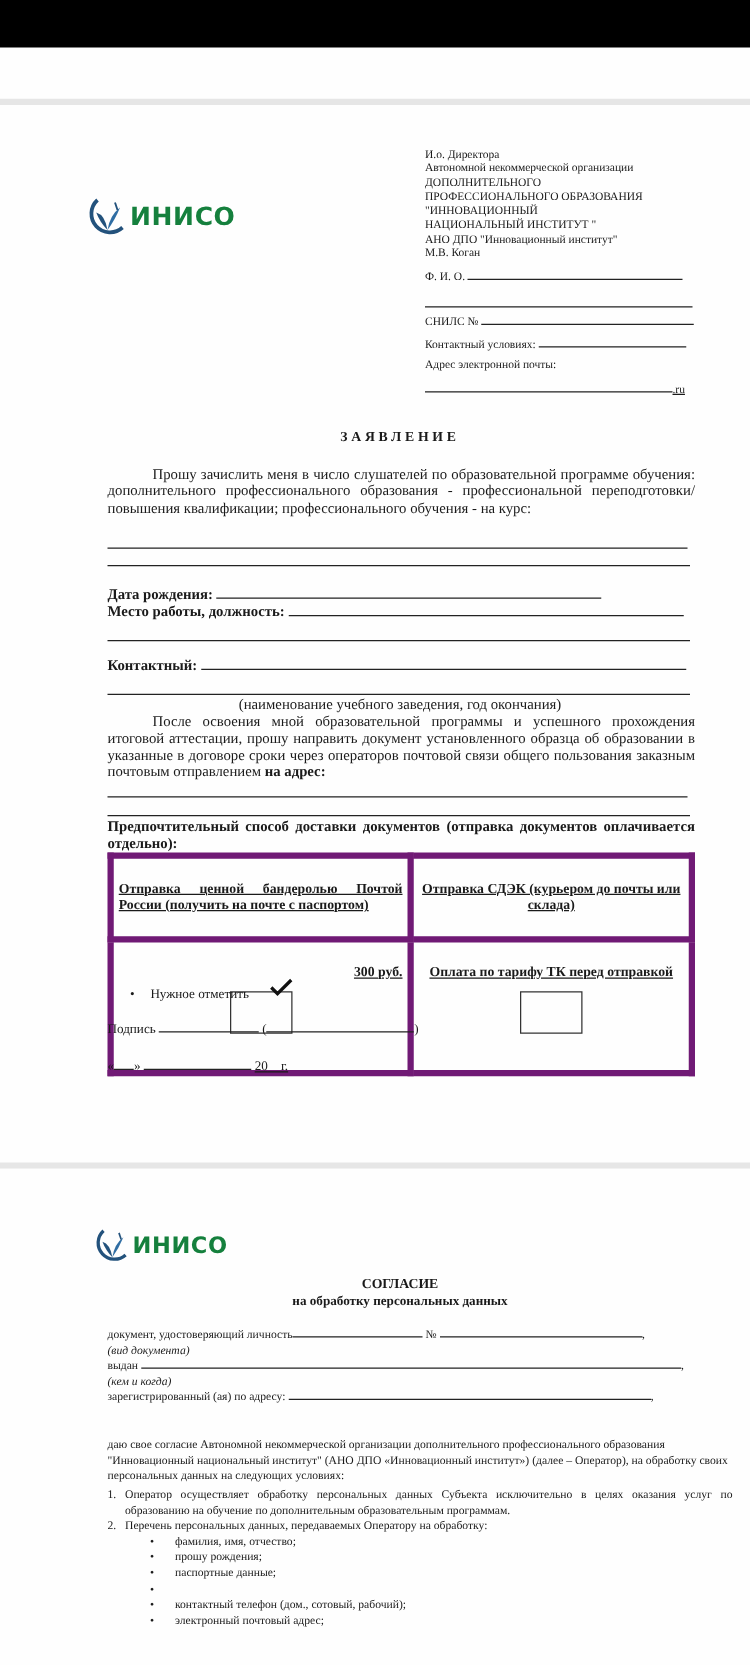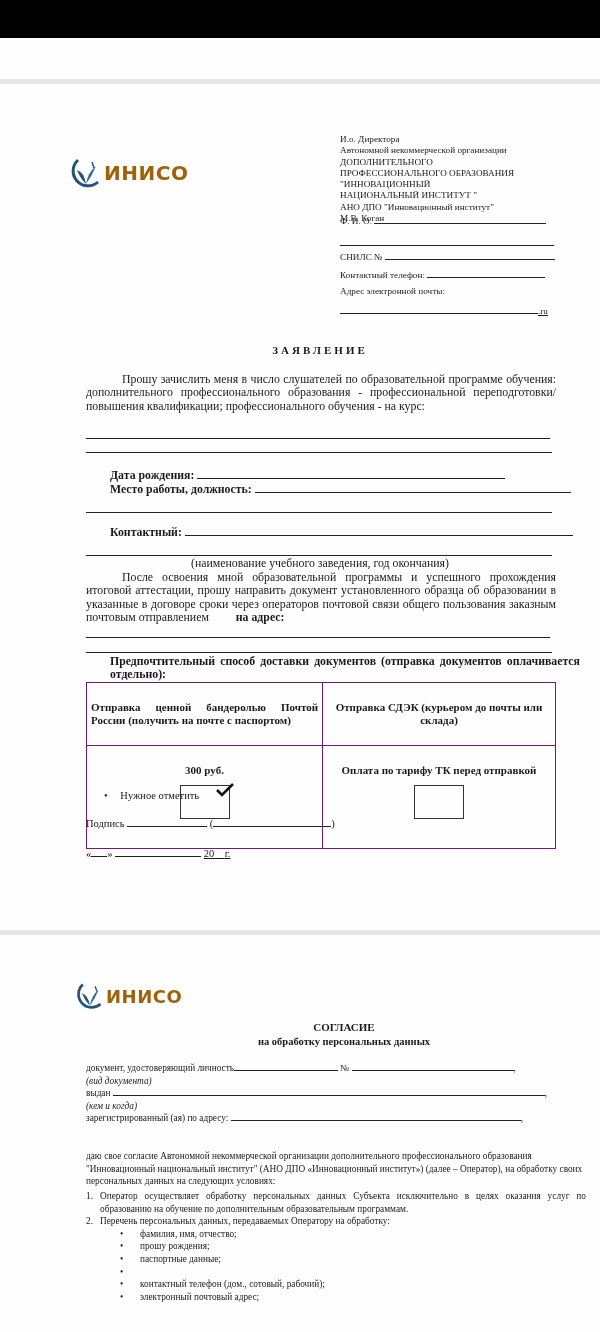--- a/index.html
+++ b/index.html
@@ -4,29 +4,29 @@
 <style>
   html, body { margin:0; padding:0; }
   body { width:600px; height:1332px; overflow:hidden; background:#fefefe; position:relative;
          font-family:"Liberation Serif", "DejaVu Serif", serif; color:#1a1a1a; }
   .topbar { position:absolute; left:0; top:0; width:600px; height:38px; background:#000; }
   .sep { position:absolute; left:0; width:600px; background:#e6e6e6; }
   .page { position:absolute; left:0; width:600px; background:#fefefe; }
   .abs { position:absolute; }
   .logo { display:flex; align-items:center; }
   .logo svg { display:block; }
-  .logo-text { font-family:"DejaVu Sans", sans-serif; font-weight:bold; color:#a16207; letter-spacing:0.5px; }
+  .logo-text { font-family:"DejaVu Sans", sans-serif; font-weight:bold; color:#15803d; letter-spacing:0.5px; }
   .addr { font-size:9.2px; line-height:11.3px; }
   .line { border-bottom:1px solid #222; display:inline-block; }
   .hrule { position:absolute; height:0; border-top:1px solid #222; }
   .title { font-weight:bold; letter-spacing:3px; font-size:11px; text-align:center; }
   .para { font-size:11.8px; line-height:13.4px; text-align:justify; }
-  .bold { font-weight:bold;margin-left:24px; }
+  .bold { font-weight:bold; }
   table.deliv { border-collapse:collapse; position:absolute; left:86px; top:682px; width:470px; }
-  table.deliv td { border:1px solid #701a75; font-size:11px; font-weight:bold; padding:18px 4px; vertical-align:top; line-height:13px; }
+  table.deliv td { border:5px solid #701a75; font-size:11px; font-weight:bold; padding:18px 4px; vertical-align:top; line-height:13px;text-decoration:underline; }
   .cbox { width:48px; height:32px; border:1px solid #333; margin:8px auto 6px auto; }
   .p2 { font-size:9.3px; line-height:12.6px; }
   .it { font-style:italic; }
 </style>
 </head>
 <body>
 
 <div class="topbar"></div>
 <div class="sep" style="top:79px;height:5px;"></div>
 
@@ -34,42 +34,42 @@
   <div class="abs logo" style="left:68px;top:72px;">
     <svg width="34" height="34" viewBox="0 0 34 34">
       <path d="M10 4 A14 14 0 1 0 30 26" fill="none" stroke="#23527c" stroke-width="3"></path>
       <path d="M9 14 Q16 16 18 28 Q12 22 9 14Z" fill="#23527c"></path>
       <path d="M18 28 Q20 16 28 10 Q24 20 18 28Z" fill="#2f6da3"></path>
       <path d="M24 6 L26 12" stroke="#23527c" stroke-width="1.5"></path>
     </svg>
     <span class="logo-text" style="font-size:20px;margin-left:2px;">ИНИСО</span>
   </div>
 
-  <div class="abs addr" style="left:340px;top:34px;width:230px;margin-top:16px;">
+  <div class="abs addr" style="left:340px;top:34px;width:230px;">
     <div>И.о. Директора</div>
     <div>Автономной некоммерческой организации</div>
     <div>ДОПОЛНИТЕЛЬНОГО</div>
     <div>ПРОФЕССИОНАЛЬНОГО ОБРАЗОВАНИЯ</div>
     <div>"ИННОВАЦИОННЫЙ</div>
     <div>НАЦИОНАЛЬНЫЙ ИНСТИТУТ "</div>
     <div>АНО ДПО "Инновационный институт"</div>
     <div>М.В. Коган</div>
   </div>
 
   <div class="abs addr" style="left:340px;top:132px;">
     <span>Ф. И. О.</span>
     <span class="line" style="width:172px;"></span>
   </div>
   <div class="hrule" style="left:340px;top:161px;width:214px;"></div>
   <div class="abs addr" style="left:340px;top:168px;">
     <span>СНИЛС №</span>
     <span class="line" style="width:170px;"></span>
   </div>
   <div class="abs addr" style="left:340px;top:186px;">
-    <span>Контактный телефон:</span>
+    <span>Контактный условиях:</span>
     <span class="line" style="width:118px;"></span>
   </div>
   <div class="abs addr" style="left:340px;top:202px;">Адрес электронной почты:</div>
   <div class="abs addr" style="left:340px;top:222px;">
     <span class="line" style="width:198px;"></span><span style="text-decoration:underline;">.ru</span>
   </div>
 
   <div class="abs title" style="left:0;top:260px;width:640px;">ЗАЯВЛЕНИЕ</div>
 
   <div class="abs para" style="left:86px;top:289px;width:470px;text-indent:36px;">Прошу зачислить меня в число слушателей по образовательной программе обучения: дополнительного профессионального образования - профессиональной переподготовки/повышения квалификации; профессионального обучения - на курс:</div>
@@ -103,21 +103,21 @@
   <div class="abs para bold" style="left:86px;top:571px;width:470px;">Предпочтительный способ доставки документов (отправка документов оплачивается отдельно):</div>
 </div>
 
 <table class="deliv">
   <tbody>
       <tr>
     <td style="width:227px;text-align:justify;">Отправка ценной бандеролью Почтой России (получить на почте с паспортом)</td>
     <td style="text-align:center;">Отправка СДЭК (курьером до почты или склада)</td>
   </tr>
   <tr>
-    <td style="text-align:center;height:66px;">
+    <td style="text-align:right;height:66px;">
       <div>300 руб.</div>
       <div class="cbox"></div>
     </td>
     <td style="text-align:center;">
       <div>Оплата по тарифу ТК перед отправкой</div>
       <div class="cbox"></div>
     </td>
   </tr>
 </tbody>
   </table>

